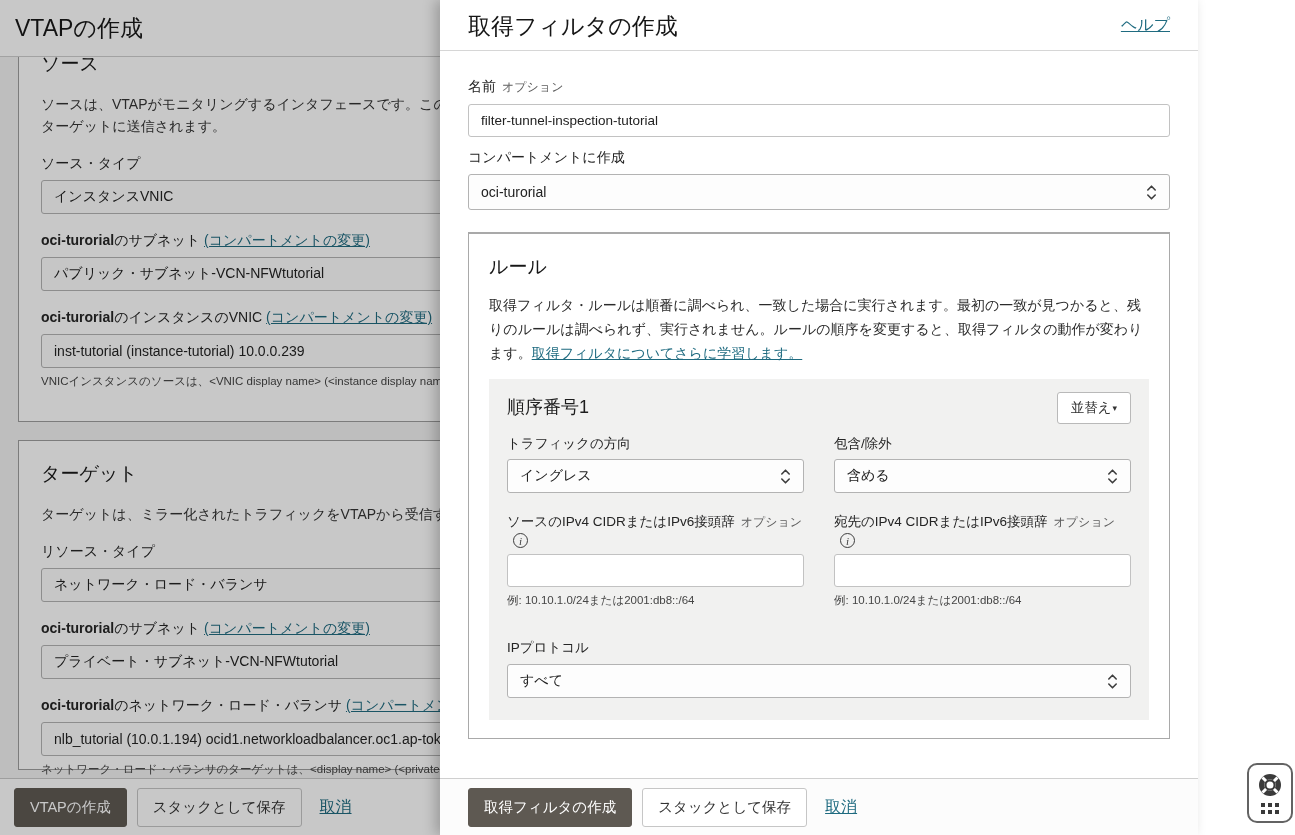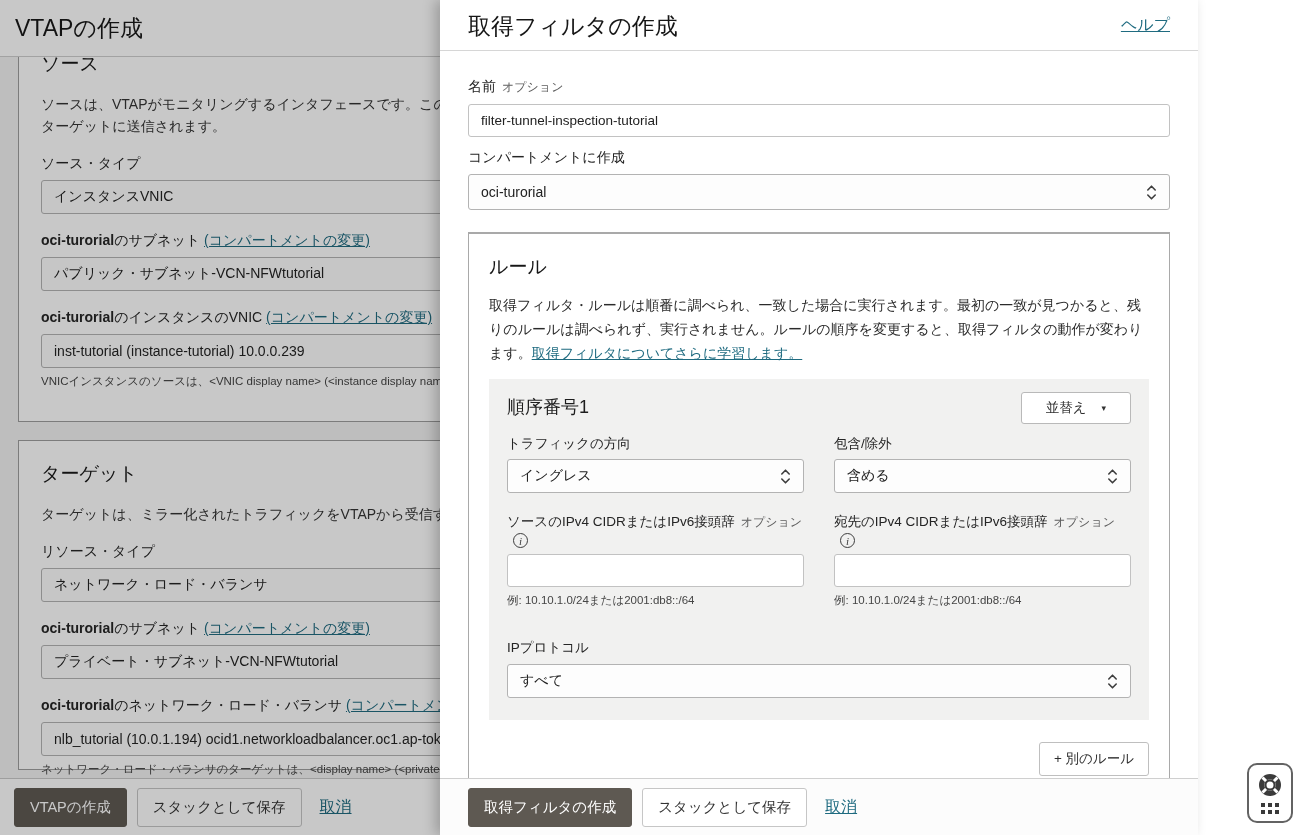--- a/index.html
+++ b/index.html
@@ -74,21 +74,21 @@
   .right-title { font-size:23px; font-weight:400; color:#161616; }
   .help-link { position:absolute; right:28px; top:15px; font-size:14px; }
   .right-body { position:absolute; top:51px; bottom:57px; left:0; right:0; padding:26px 28px 0 28px; overflow:hidden; }
   .rules-box { margin-top:22px; border:1px solid #a9a9a9; border-top-width:2px; padding:20px 20px 18px 20px; background:#fff; }
   .rules-head { font-size:19px; font-weight:400; color:#161616; }
   .rules-desc { margin-top:13px; font-size:14px; line-height:24px; color:#2b2b2b; }
   .rule-card { margin-top:14px; background:#f1f1f0; padding:16px 18px 22px 18px; position:relative; }
   .rule-head { font-size:18px; font-weight:400; color:#1d1d1d; }
   .reorder-btn {
     position:absolute; right:18px; top:13px; background:#fff; border:1px solid #b9b9b9; border-radius:3px;
-    padding:6px 24px; font-size:13.5px; color:#2e2e2e; cursor:pointer; display:flex; align-items:center; gap:15px;
+    padding:6px 13px; font-size:13.5px; color:#2e2e2e; cursor:pointer; display:flex; align-items:center; gap:1px;
     font-family:"Liberation Sans","DejaVu Sans",sans-serif;
   }
   .reorder-btn .tri { font-size:9px; color:#333; }
   .rule-grid { display:grid; grid-template-columns:1fr 1fr; column-gap:30px; margin-top:16px; }
   .rule-grid .lbl { font-size:13.5px; }
   .rule-grid .selectbox, .rule-grid .textinput { margin-top:6px;justify-content:space-between; }
   .rule-grid .textinput { height:33px; }
   .add-rule-row { display:flex; justify-content:flex-end; margin-top:22px; }
   .add-rule-btn {
     background:#fff; border:1px solid #bfbfbf; border-radius:3px; padding:7px 14px;
@@ -285,23 +285,20 @@
               <span class="chev">
                 <svg width="11" height="17" viewBox="0 0 11 17" fill="none" stroke="#3e3e3e" stroke-width="1.6" stroke-linecap="round" stroke-linejoin="round">
                     <polyline points="1.8,6 5.5,2.2 9.2,6"></polyline>
                     <polyline points="1.8,11 5.5,14.8 9.2,11"></polyline>
                   </svg>
               </span>
             </div>
           </div>
         </div>
 
-        <div class="add-rule-row">
-          <button class="add-rule-btn">+ 別のルール</button>
-        </div>
       </div>
     </div>
 
     <div class="right-footer">
       <button class="btn-primary">取得フィルタの作成</button>
       <button class="btn-secondary">スタックとして保存</button>
       <a class="lnk cancel-lnk">取消</a>
     </div>
   </div>
 

